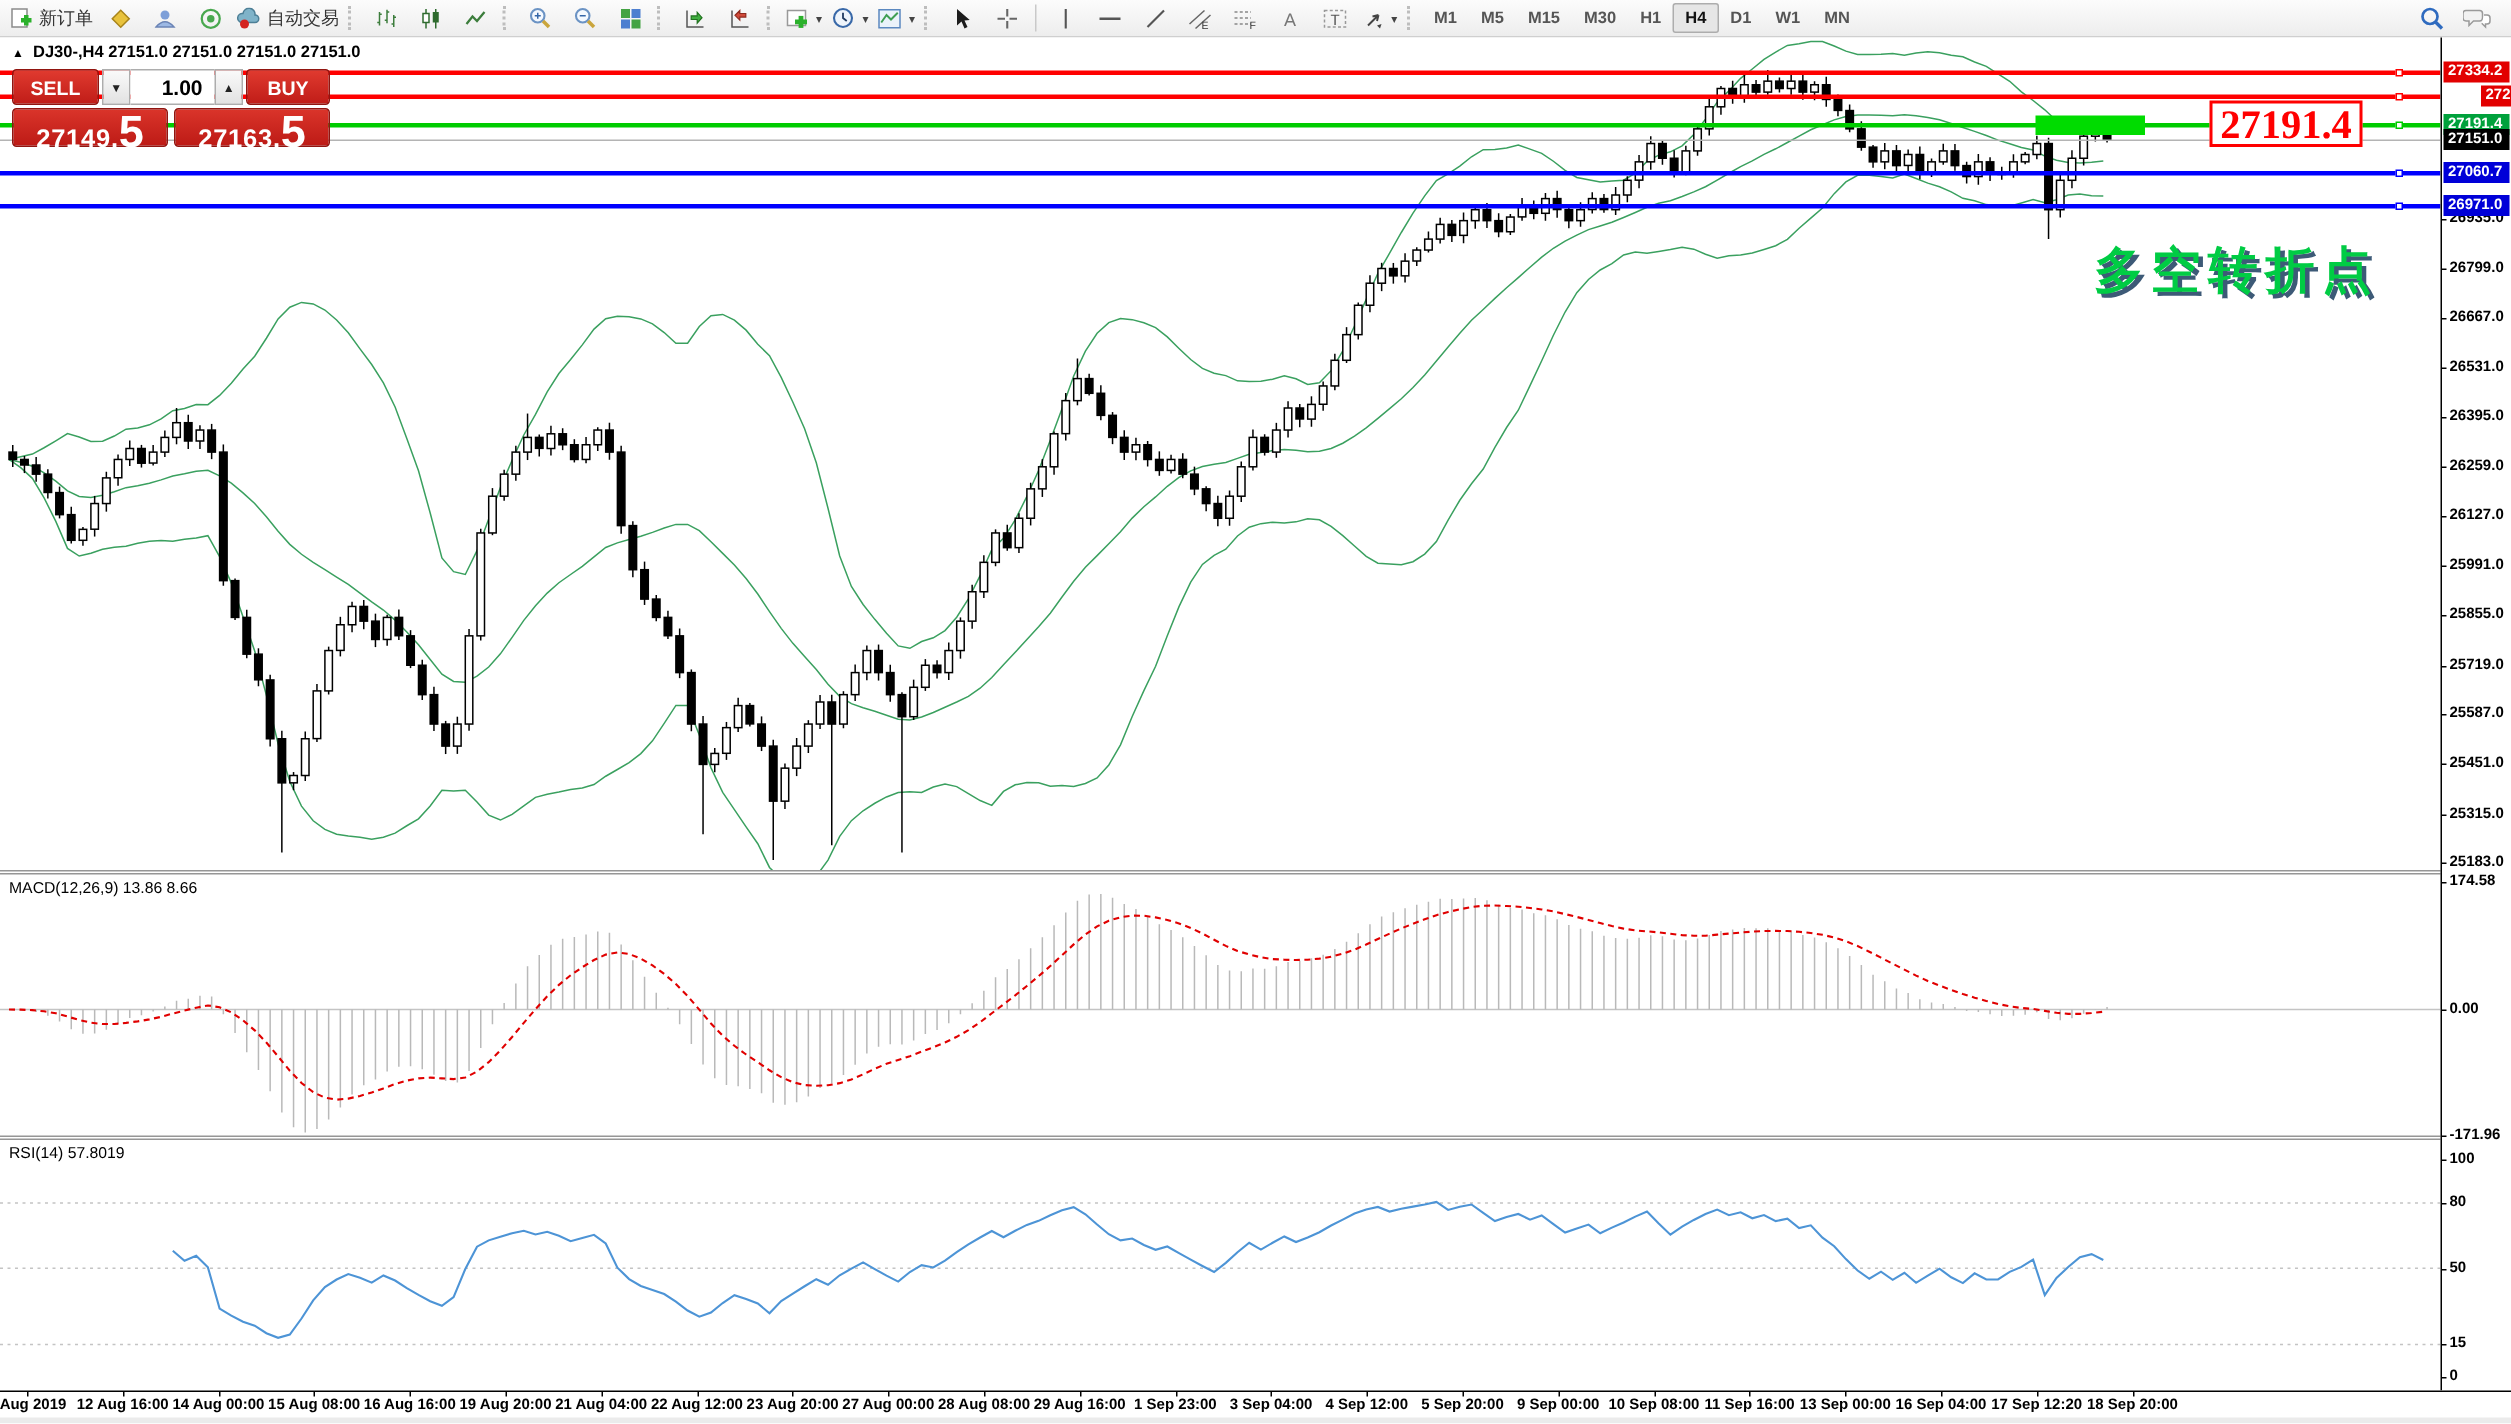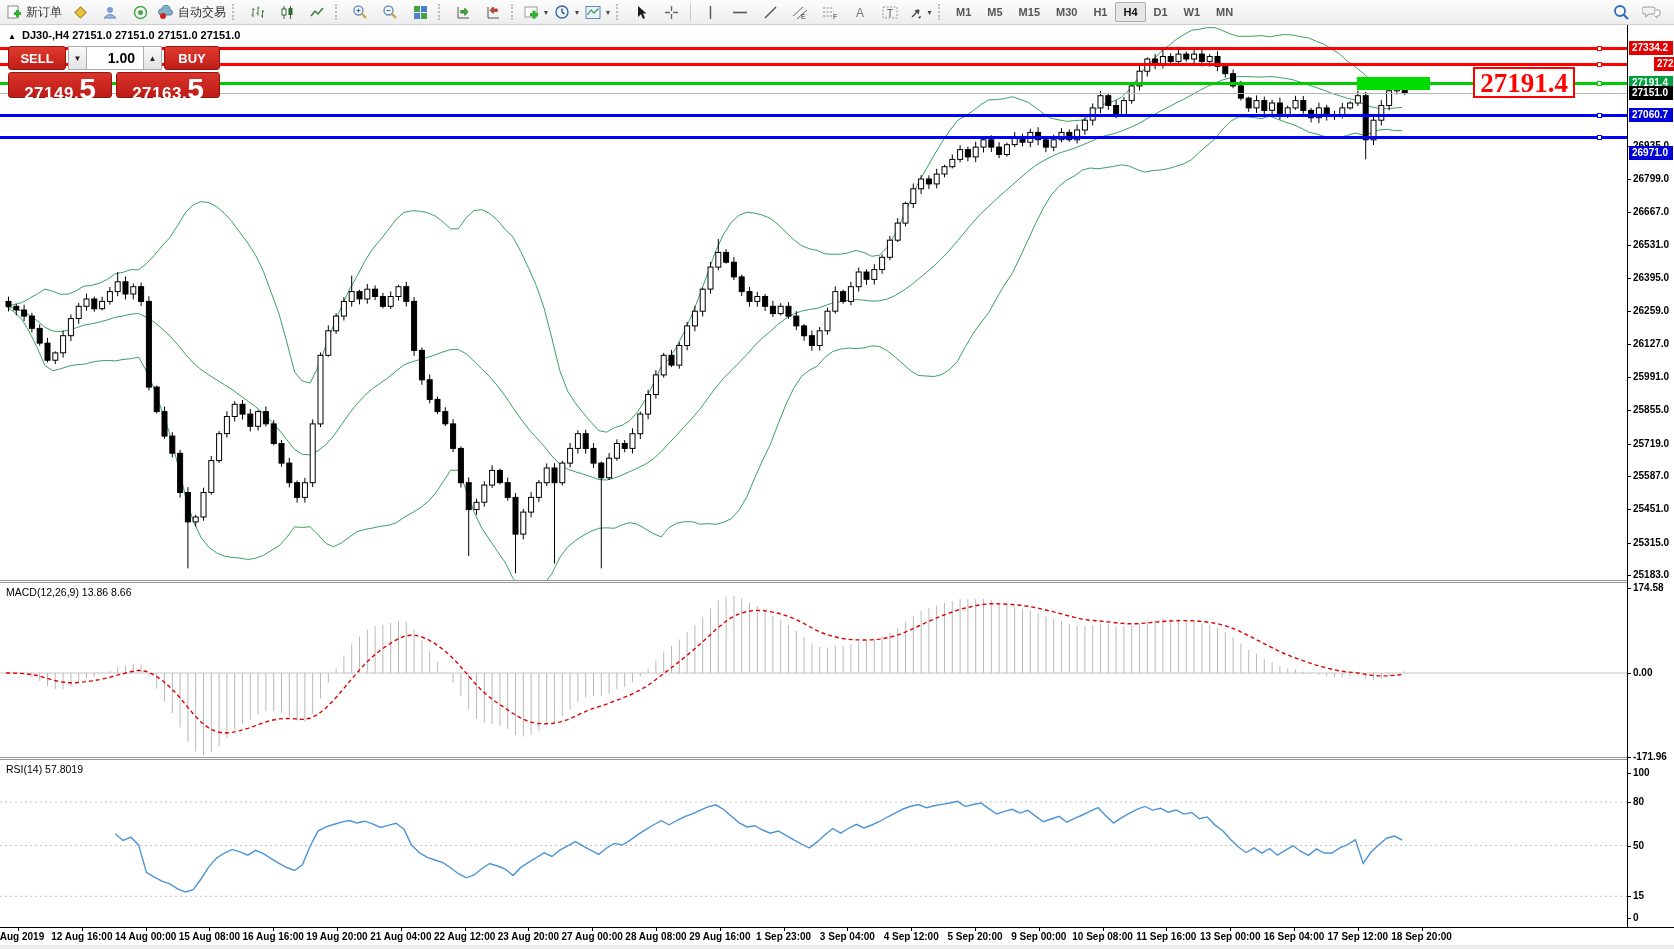--- a/index.html
+++ b/index.html
@@ -912,20 +912,21 @@
       </div>
       <div class="tp-price">
         <span class="pmain">27163.</span>
           <span class="pbig">5</span>
       </div>
     </div>
   </div>
 
   <div id="green-rect"></div>
   <div id="big-price-label">27191.4</div>
+  <div id="cn-note">多空转折点</div>
 
   <div id="price-axis">
       <div class="ptick-mark" style="top: 120.904px;"></div>
       <div class="ptick" style="top: 113.904px;">26935.0</div>
       <div class="ptick-mark" style="top: 154.213px;"></div>
       <div class="ptick" style="top: 147.213px;">26799.0</div>
       <div class="ptick-mark" style="top: 186.542px;"></div>
       <div class="ptick" style="top: 179.542px;">26667.0</div>
       <div class="ptick-mark" style="top: 219.851px;"></div>
       <div class="ptick" style="top: 212.851px;">26531.0</div>
@@ -963,21 +964,21 @@
       <div class="ptick" style="top: 813.5px;">50</div>
       <div class="ptick-mark" style="top: 871.25px;"></div>
       <div class="ptick" style="top: 864.25px;">15</div>
       <div class="ptick-mark" style="top: 893px;"></div>
       <div class="ptick" style="top: 886px;">0</div>
       <div class="badge" style="top: 16.1325px; background: rgb(226, 0, 0);">27334.2</div>
       <div class="badge" style="top: 32.1256px; background: rgb(226, 0, 0); margin-left: 25px;">27268.9</div>
       <div class="badge" style="top: 51.1068px; background: rgb(0, 161, 60);">27191.4</div>
       <div class="badge" style="top: 61.0015px; background: rgb(0, 0, 0);">27151.0</div>
       <div class="badge" style="top: 83.1176px; background: rgb(0, 0, 216);">27060.7</div>
-      <div class="badge" style="top: 105.087px; background: rgb(0, 0, 216); margin-top: 16px;">26971.0</div>
+      <div class="badge" style="top: 105.087px; background: rgb(0, 0, 216);">26971.0</div>
     </div>
   <div id="time-axis">
       <div class="tmark" style="left: 18px;"></div>
       <div class="tlabel" style="left: 18px;">9 Aug 2019</div>
       <div class="tmark" style="left: 81.8px;"></div>
       <div class="tlabel" style="left: 81.8px;">12 Aug 16:00</div>
       <div class="tmark" style="left: 145.6px;"></div>
       <div class="tlabel" style="left: 145.6px;">14 Aug 00:00</div>
       <div class="tmark" style="left: 209.4px;"></div>
       <div class="tlabel" style="left: 209.4px;">15 Aug 08:00</div>
@@ -1009,18 +1010,18 @@
       <div class="tlabel" style="left: 1038.8px;">9 Sep 00:00</div>
       <div class="tmark" style="left: 1102.6px;"></div>
       <div class="tlabel" style="left: 1102.6px;">10 Sep 08:00</div>
       <div class="tmark" style="left: 1166.4px;"></div>
       <div class="tlabel" style="left: 1166.4px;">11 Sep 16:00</div>
       <div class="tmark" style="left: 1230.2px;"></div>
       <div class="tlabel" style="left: 1230.2px;">13 Sep 00:00</div>
       <div class="tmark" style="left: 1294px;"></div>
       <div class="tlabel" style="left: 1294px;">16 Sep 04:00</div>
       <div class="tmark" style="left: 1357.8px;"></div>
-      <div class="tlabel" style="left: 1357.8px;">17 Sep 12:00</div>
+      <div class="tlabel" style="left: 1357.8px;">17 Sep 12:20</div>
       <div class="tmark" style="left: 1421.6px;"></div>
       <div class="tlabel" style="left: 1421.6px; text-align: right;">18 Sep 20:00</div>
     </div>
   <div id="status-strip"></div>
 </div>
 
 </body></html>

